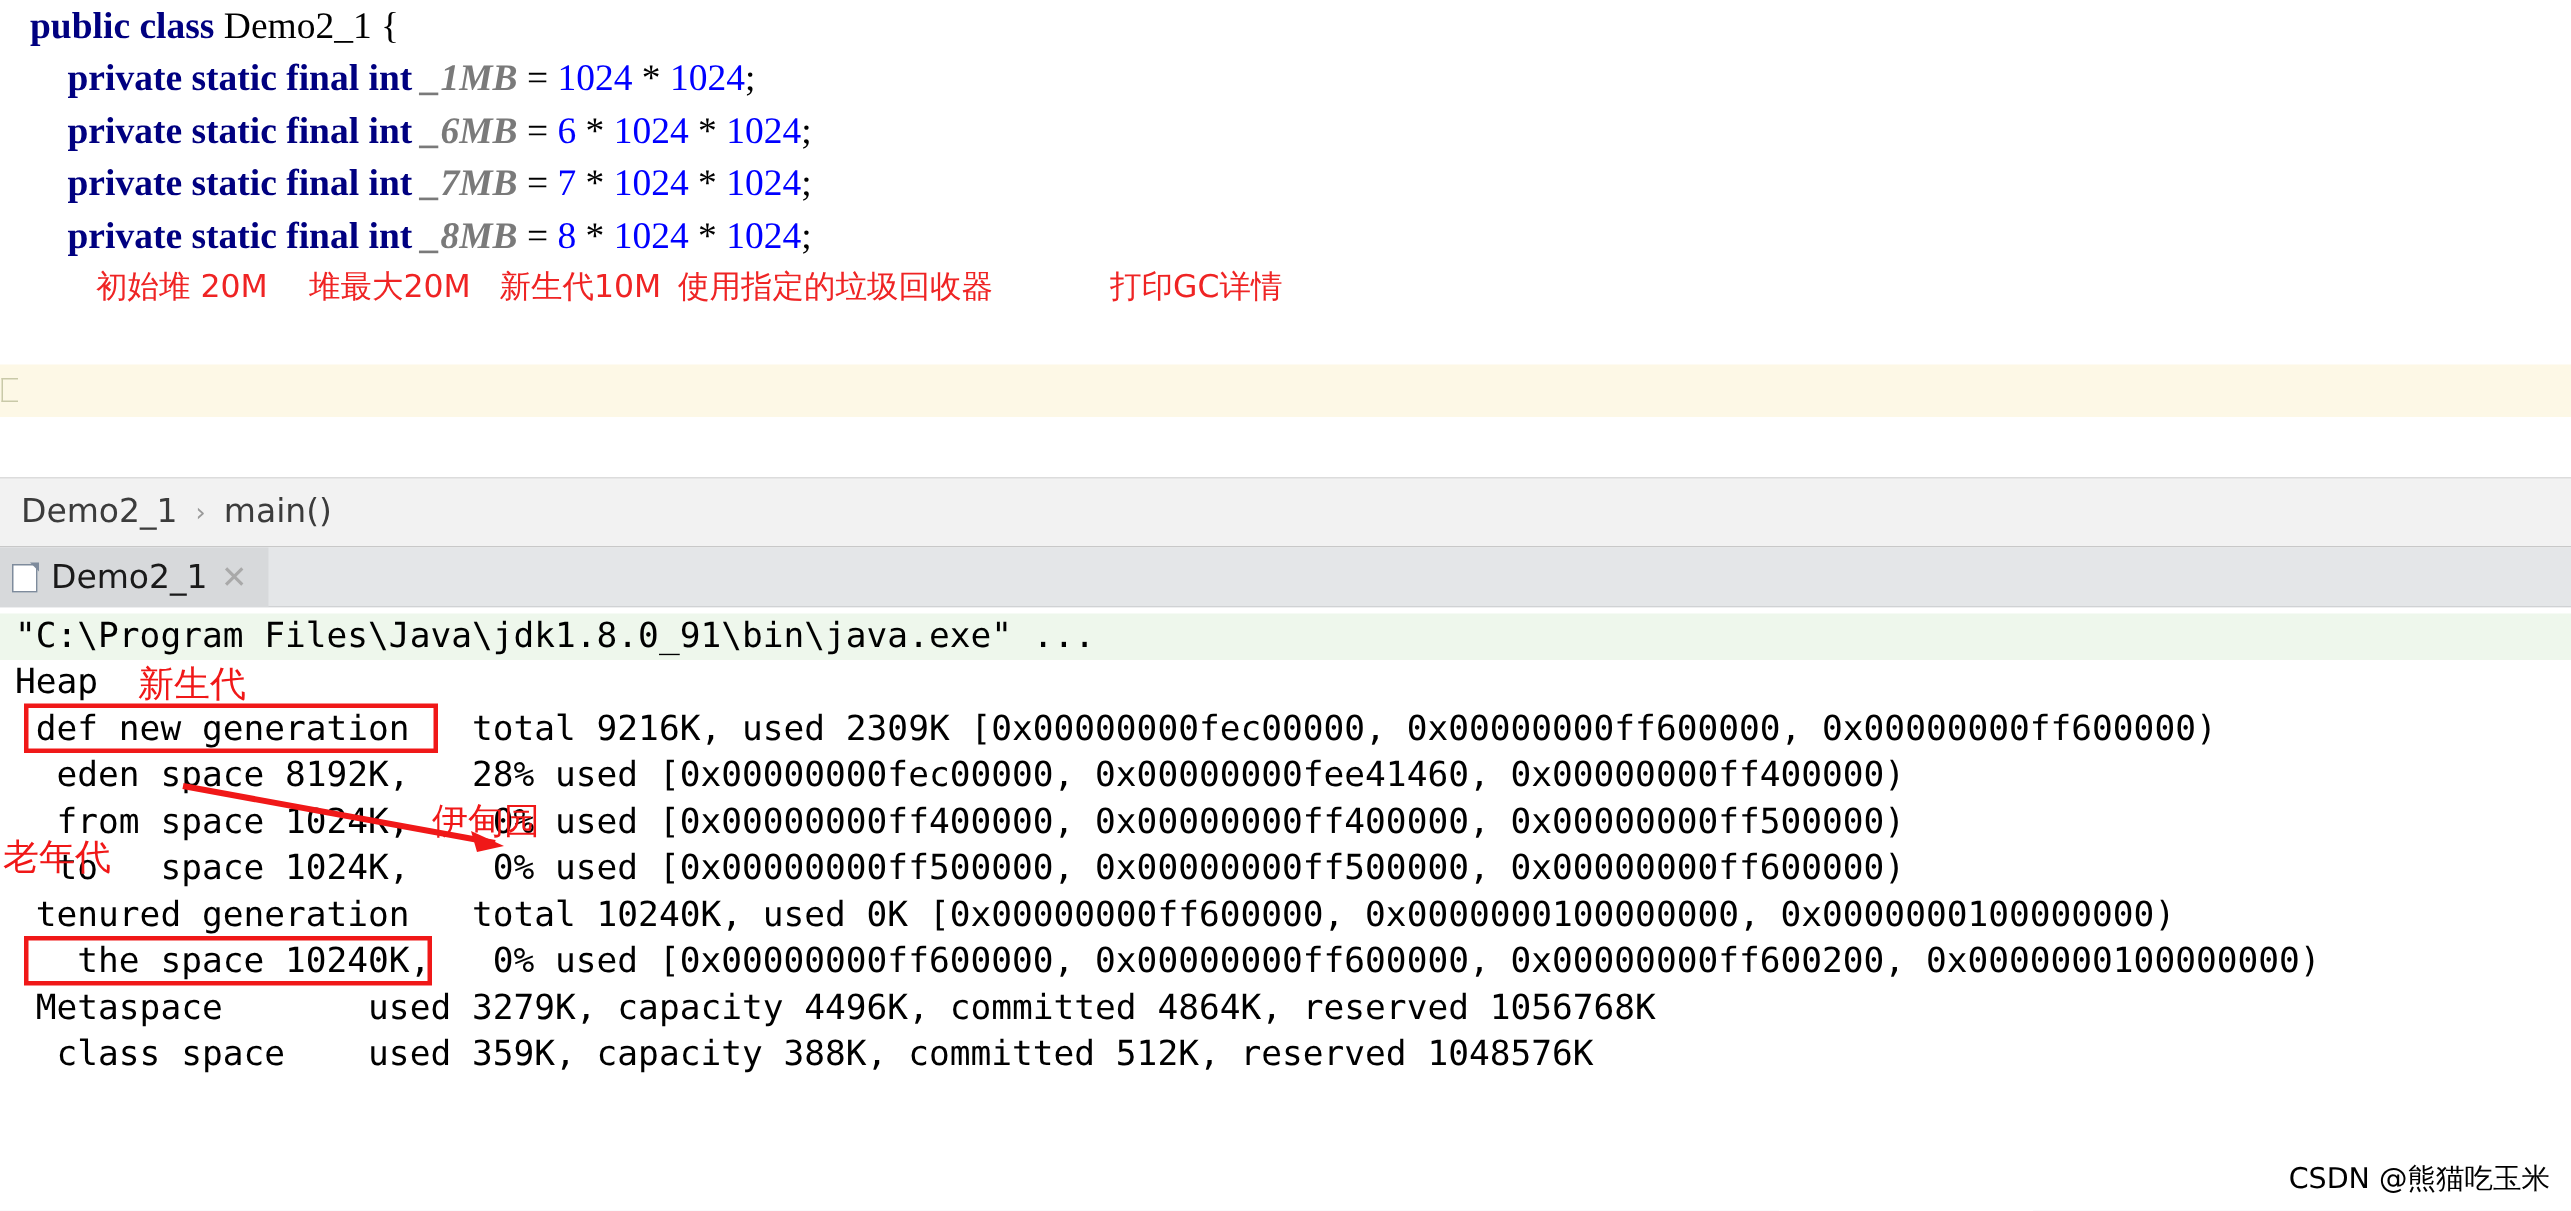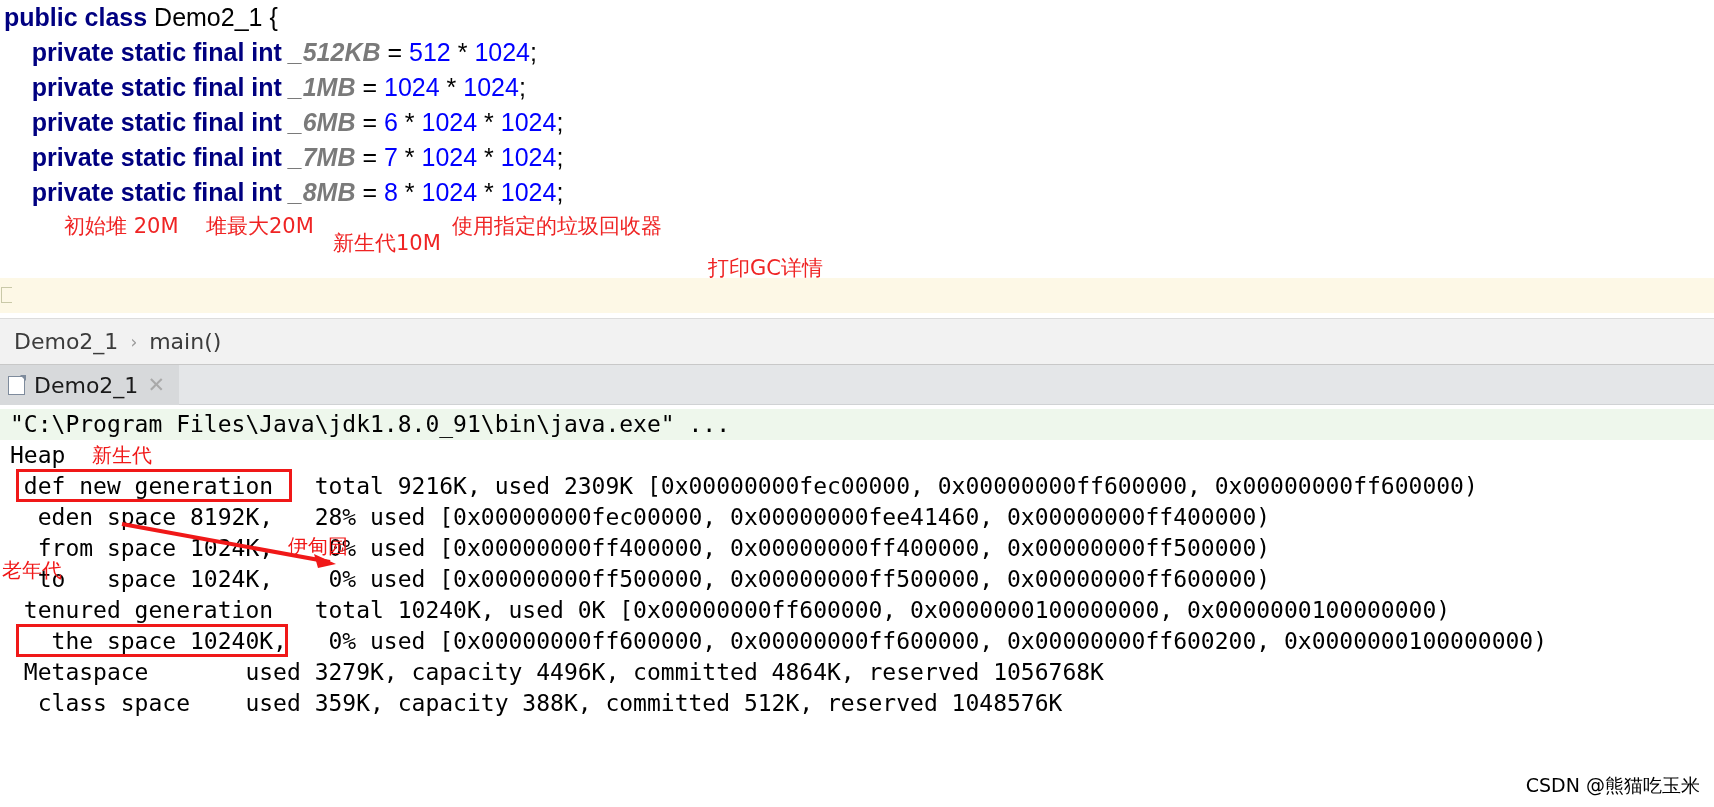--- a/index.html
+++ b/index.html
@@ -17,24 +17,24 @@
   .editor {
     position: absolute; left: 0; top: 0; width: 1714px; height: 318px;
     background: #ffffff;
     overflow: hidden;
   }
   .code-line {
     position: relative;
     height: 35px;
     line-height: 35px;
     white-space: pre;
-    font-family: Liberation Sans, sans-serif;
+    font-family: Liberation Serif, serif;
     font-size: 25px;
     color: #000000;
-    padding-left: 4px;
+    padding-left: 20px;
   }
   .kw { color: #000080; font-weight: bold; }
   .cls { color: #000000; }
   .fld { color: #7a7a7a; font-style: italic; font-weight: bold; }
   .num { color: #0000ff; }
   .op  { color: #000000; }
   .cmt { color: #8c8c8c; font-style: italic; }
 
   .hl-line { background: #fdf8e6; }
 
@@ -143,54 +143,53 @@
     position: absolute;
     pointer-events: none;
   }
   .ov-box {
     border: 3px solid #f01818;
     background: transparent;
   }
   .ov-label {
     color: #f01818;
     font-family: Liberation Serif, serif;
-    font-size: 20px;
+    font-size: 24px;
     white-space: pre;
     line-height: 1;
   }
 
   .watermark {
     position: absolute; right: 14px; bottom: 8px;
     color: #000000;
     font-family: "DejaVu Sans", "Liberation Sans", sans-serif;
     font-size: 19px;
     white-space: pre;
   }
 </style>
 </head>
 <body>
 
 <div id="root">
 
   <div class="editor">
     <div id="code-lines-host">
         <div class="code-line"><span class="kw">public </span><span class="kw">class </span><span class="cls">Demo2_1 </span><span class="op">{</span></div>
-        <div class="code-line"><span class="op">    </span><span class="kw">private static final int </span><span class="fld">_512KB </span><span class="op">= </span><span class="num">512 </span><span class="op">* </span><span class="num">1024</span><span class="op">;</span></div>
         <div class="code-line"><span class="op">    </span><span class="kw">private static final int </span><span class="fld">_1MB </span><span class="op">= </span><span class="num">1024 </span><span class="op">* </span><span class="num">1024</span><span class="op">;</span></div>
         <div class="code-line"><span class="op">    </span><span class="kw">private static final int </span><span class="fld">_6MB </span><span class="op">= </span><span class="num">6 </span><span class="op">* </span><span class="num">1024 </span><span class="op">* </span><span class="num">1024</span><span class="op">;</span></div>
         <div class="code-line"><span class="op">    </span><span class="kw">private static final int </span><span class="fld">_7MB </span><span class="op">= </span><span class="num">7 </span><span class="op">* </span><span class="num">1024 </span><span class="op">* </span><span class="num">1024</span><span class="op">;</span></div>
         <div class="code-line"><span class="op">    </span><span class="kw">private static final int </span><span class="fld">_8MB </span><span class="op">= </span><span class="num">8 </span><span class="op">* </span><span class="num">1024 </span><span class="op">* </span><span class="num">1024</span><span class="op">;</span></div>
       </div>
 
     <div class="anno-row" id="anno-host">
         <div class="anno-cn" style="left: 64px;">初始堆 20M</div>
         <div class="anno-cn" style="left: 206px;">堆最大20M</div>
-        <div class="anno-cn" style="left: 333px; margin-top: 17px;">新生代10M</div>
+        <div class="anno-cn" style="left: 333px;">新生代10M</div>
         <div class="anno-cn" style="left: 452px;">使用指定的垃圾回收器</div>
-        <div class="anno-cn" style="left: 708px; margin-top: 42px;">打印GC详情</div>
+        <div class="anno-cn" style="left: 740px;">打印GC详情</div>
       </div>
 
     <div class="code-line">
       <span class="cmt">    // -Xms20M -Xmx20M -Xmn10M -XX:+UseSerialGC -XX:+PrintGCDetails -verbose:gc</span>
     </div>
 
     <div class="code-line hl-line">
       <span class="fold-gutter">
         <span class="fold-mark"></span>
       </span>

